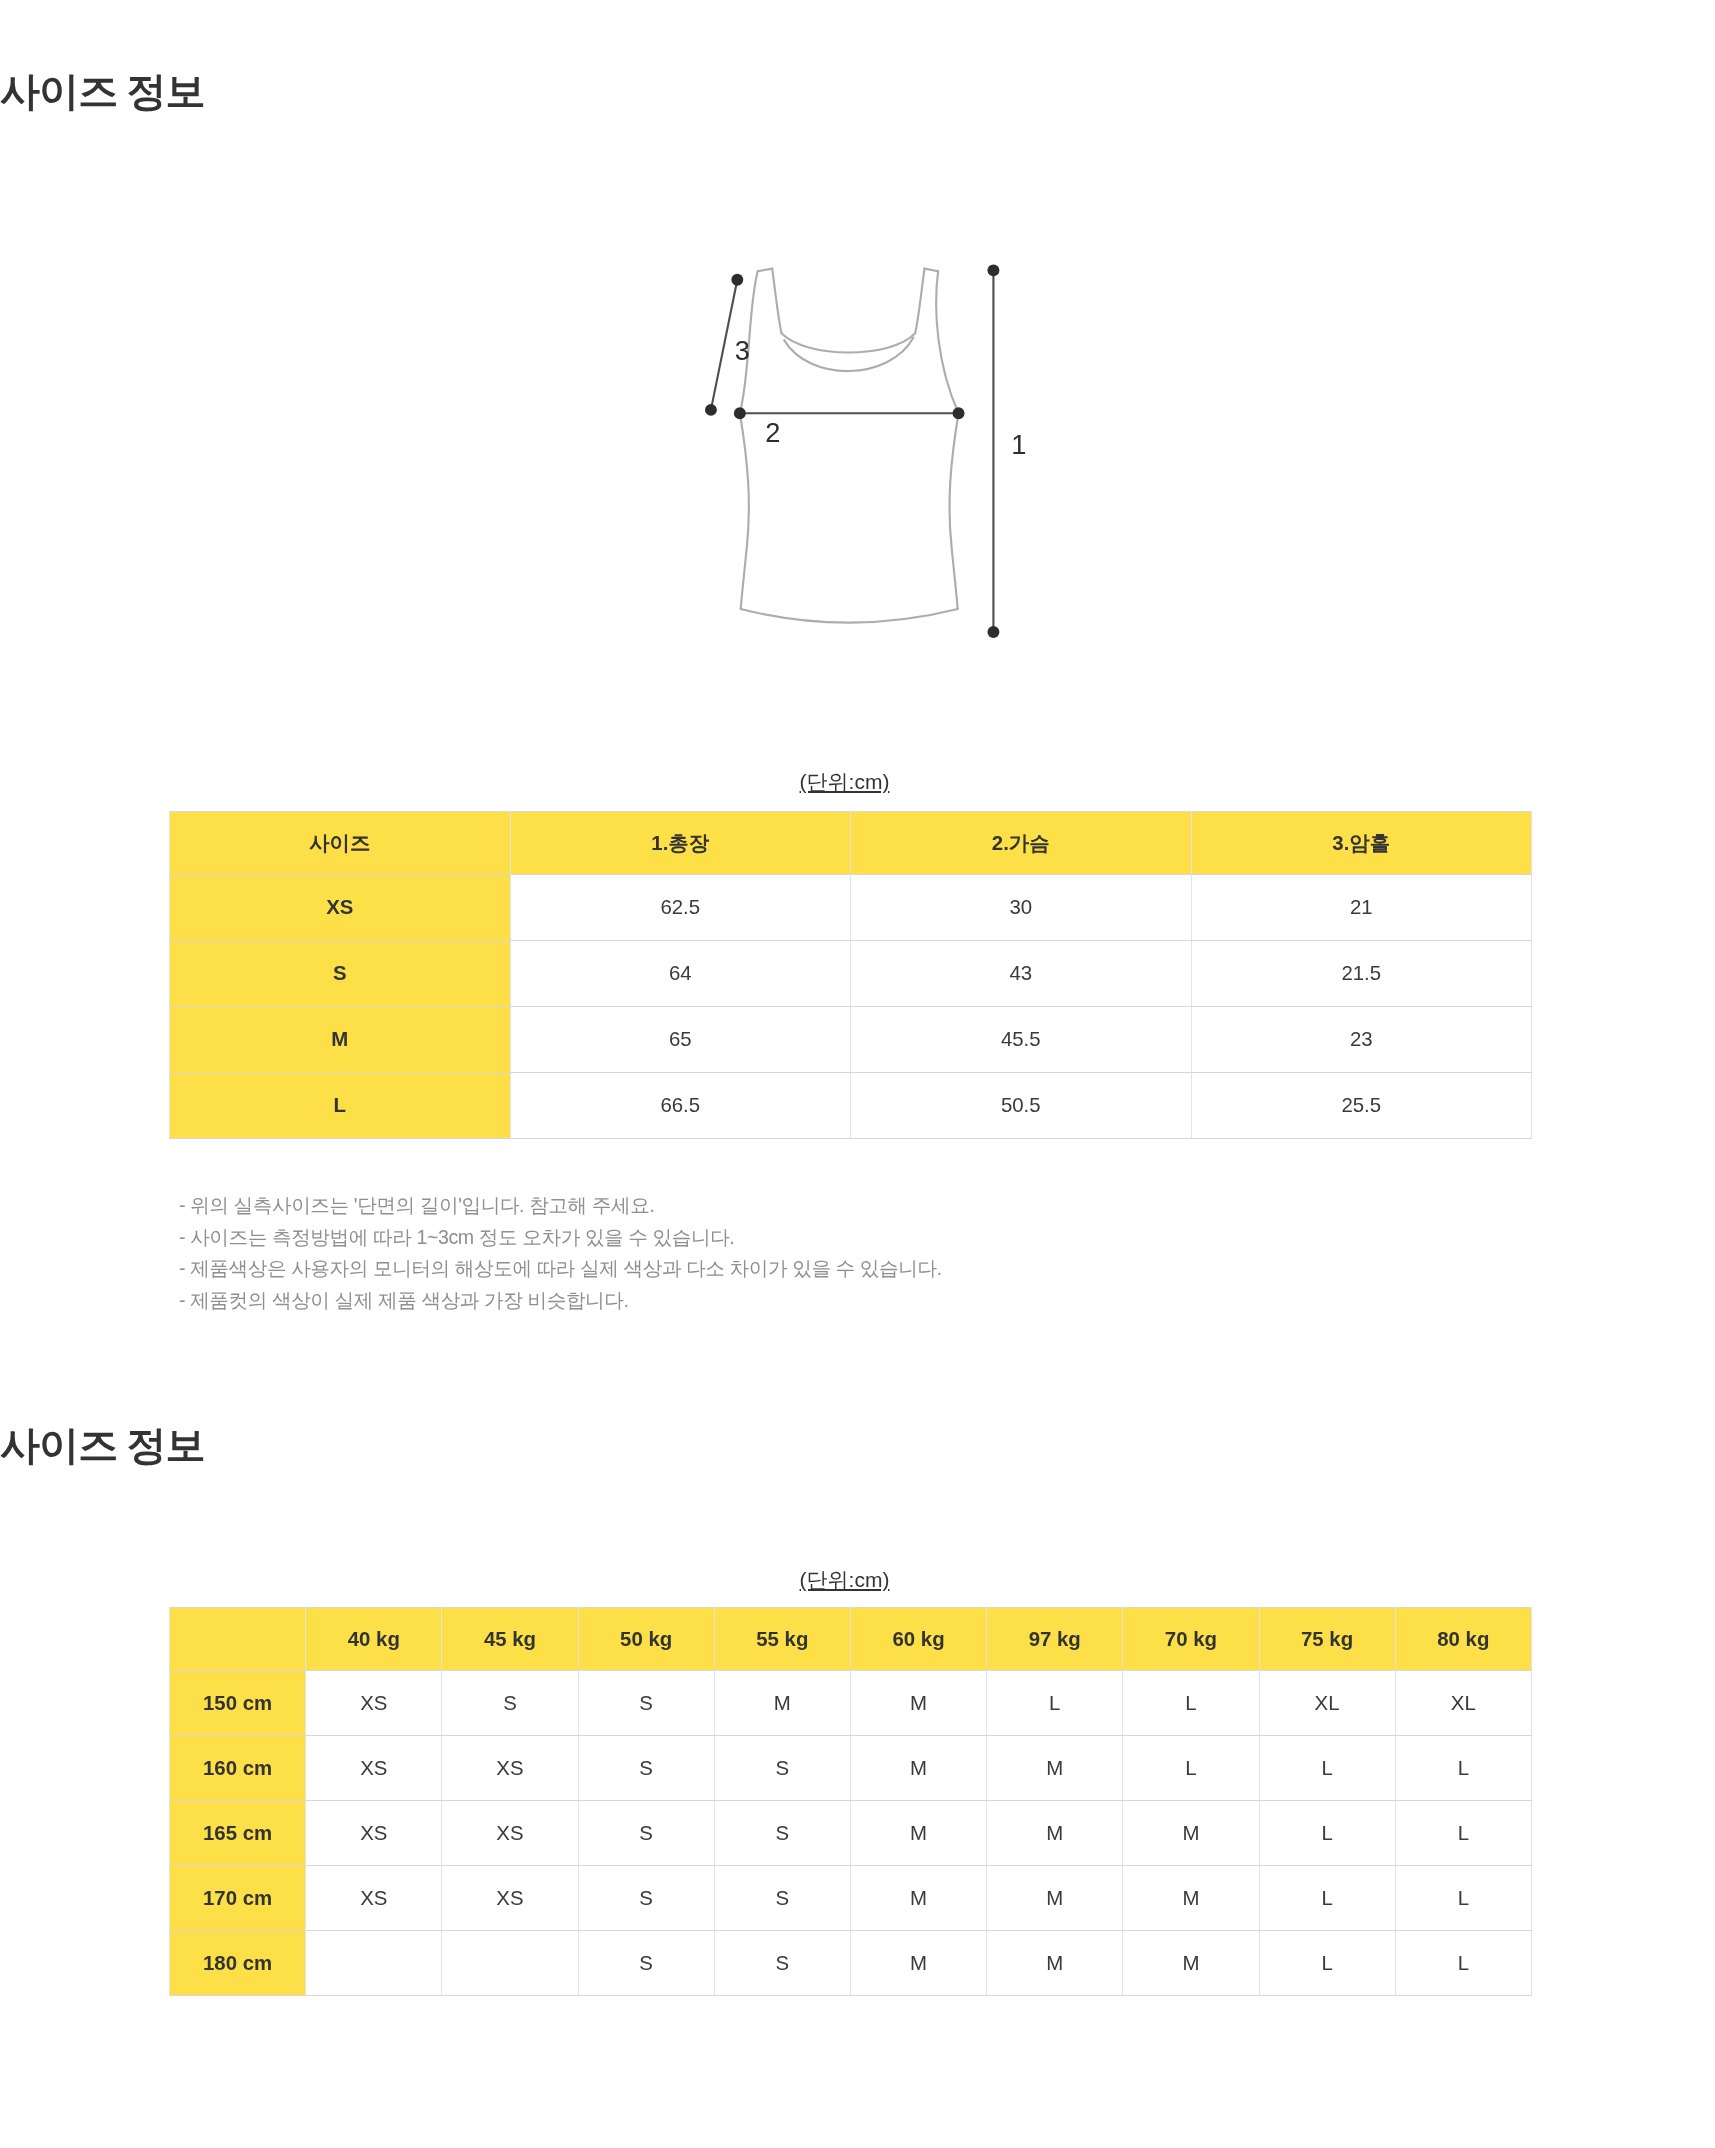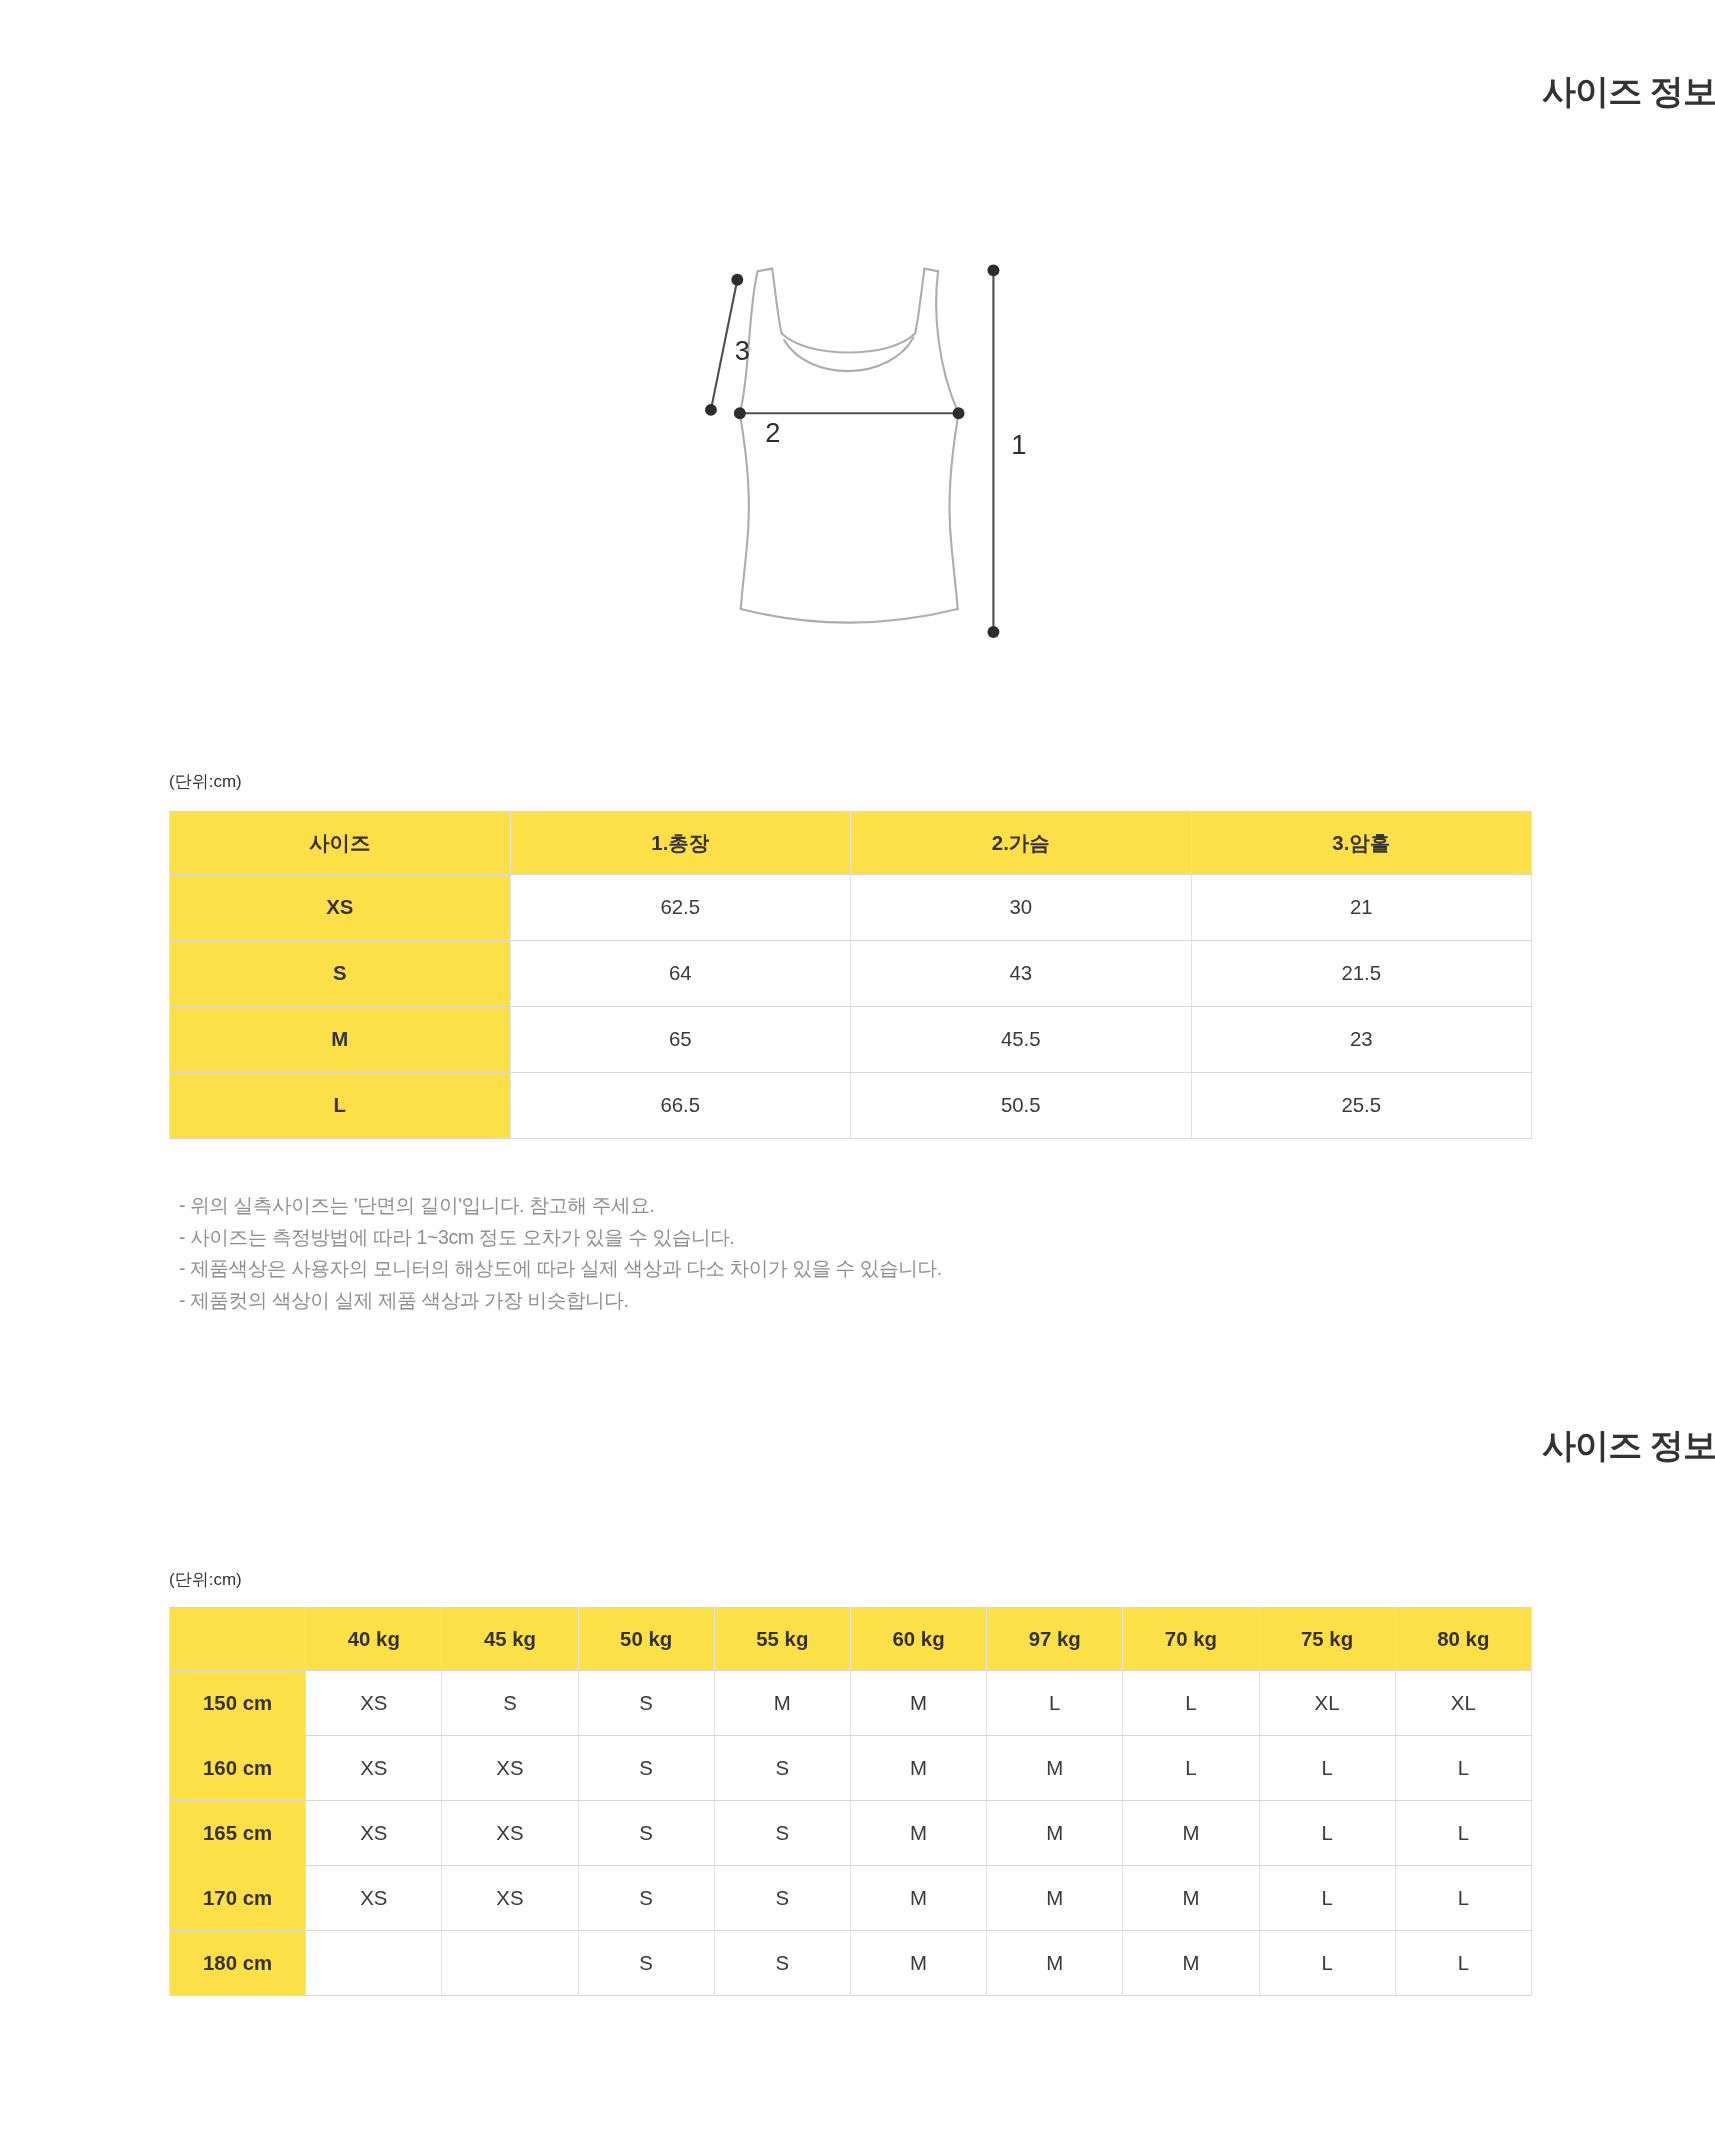--- a/index.html
+++ b/index.html
@@ -10,44 +10,46 @@
   body {
     width: 1716px;
     height: 2148px;
     overflow: hidden;
     font-family: "Liberation Sans", "DejaVu Sans", sans-serif;
     color: #333333;
   }
   .page-title {
     margin: 0;
     padding-top: 73px;
-    text-align: right;
-    font-size: 34px;
+    text-align: left;
+    font-size: 40px;
     line-height: 37px;
     font-weight: 700;
     color: #333333;
     letter-spacing: -0.9px;
+    font-family: Liberation Serif, serif;
   }
   .page-title.second {
     padding-top: 0;
     margin-top: 111px;
   }
   .diagram {
     display: block;
     margin: 128px 0 0 663px;
   }
   .unit-label {
     width: 1363px;
     margin: 64px 0 0 169px;
     box-sizing: border-box;
     padding-right: 12px;
-    text-align: left;
-    font-size: 17px;
+    text-align: center;
+    font-size: 21px;
     line-height: 24px;
     color: #333333;
+    text-decoration: underline;
   }
   .unit-label.second {
     margin-top: 104px;
   }
   table.data-table {
     border-collapse: collapse;
     table-layout: fixed;
     width: 1363px;
     margin: 17px 0 0 169px;
   }

